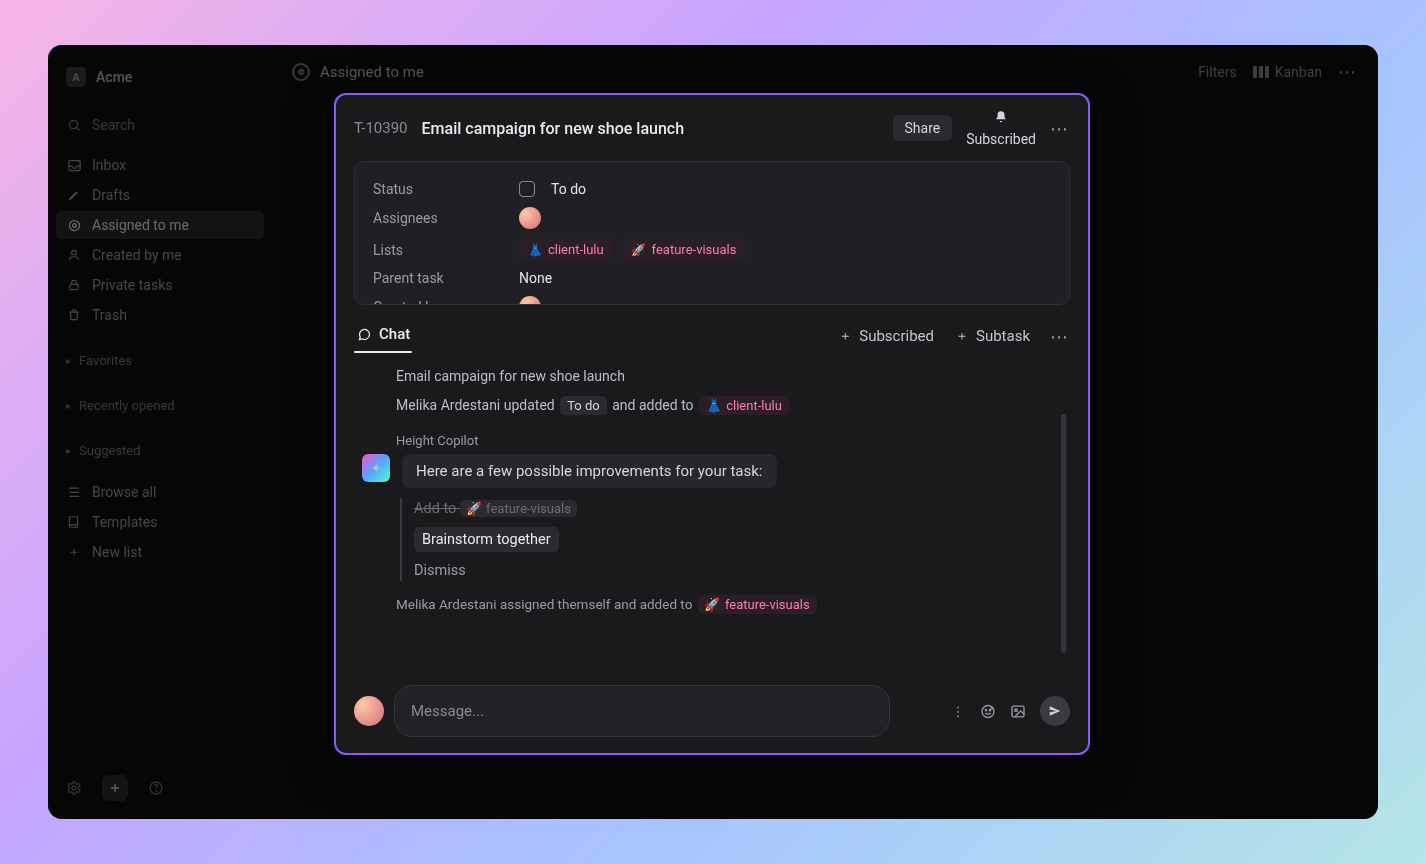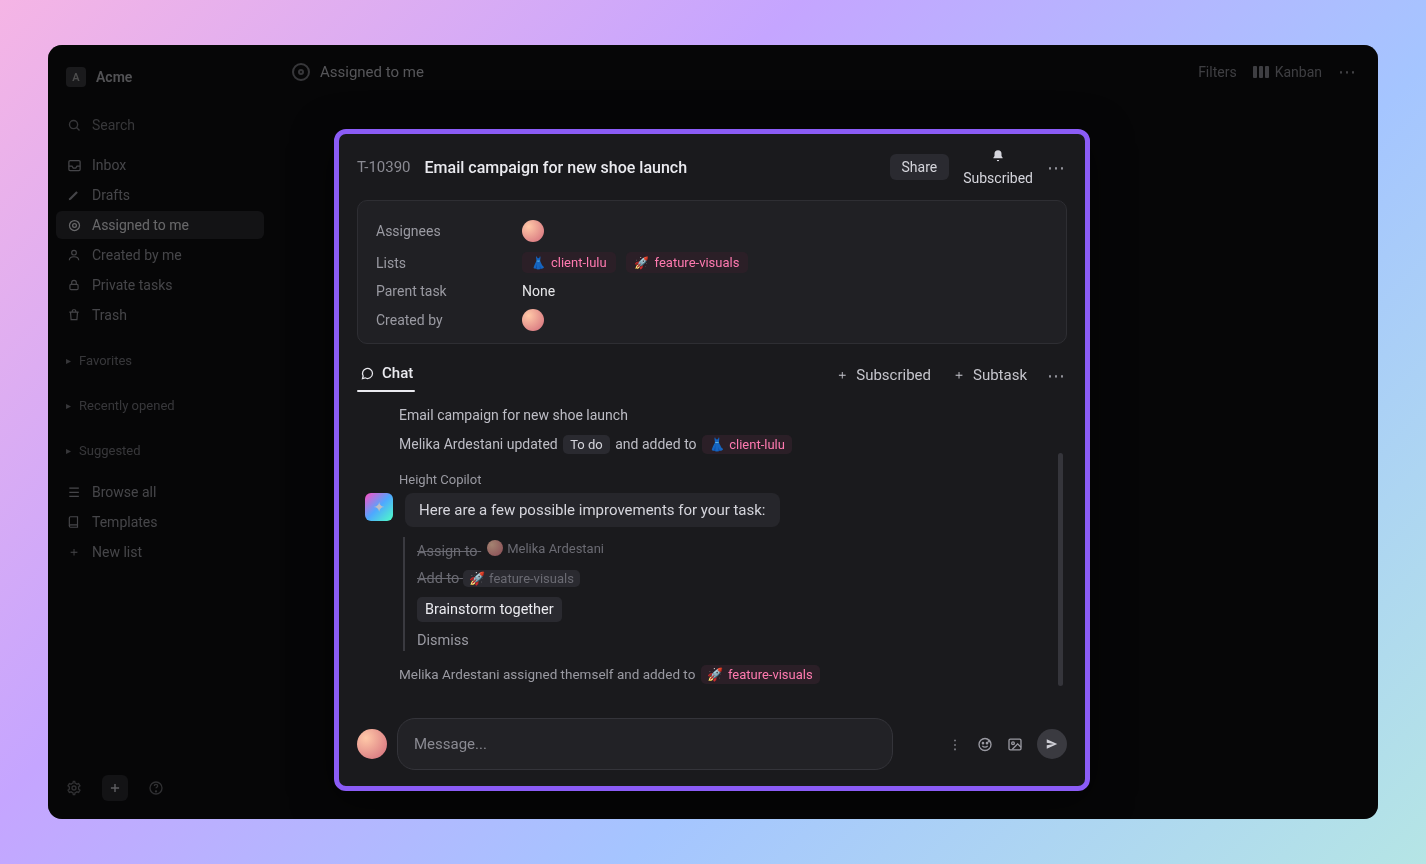--- a/index.html
+++ b/index.html
@@ -42,24 +42,23 @@
   .main {
     flex:1; position:relative; padding: 16px 20px;
   }
   .main-header { display:flex; align-items:center; gap:10px; color:#bdbdc5; font-size:15px; }
   .target-icon { width:18px; height:18px; border:2px solid #7a7a82; border-radius:50%; position:relative;}
   .target-icon::after{content:""; position:absolute; inset:4px; border:2px solid #7a7a82; border-radius:50%;}
   .main-right { margin-left:auto; display:flex; align-items:center; gap:16px; color:#8a8a92; font-size:14px;}
   
   .modal {
     position:absolute; left:286px; top:48px; width:756px; height:662px;
-    background:#1a1a1d; border:5px solid #8b5cf6; border-radius:12px;
+    background:#1a1a1d; border:2px solid #8b5cf6; border-radius:12px;
     z-index:20; display:flex; flex-direction:column; padding:0;
     box-shadow: 0 10px 40px rgba(0,0,0,0.5);
-    margin-top: 36px;
   }
   .modal-header { display:flex; align-items:center; gap:14px; padding:14px 18px 10px 18px; }
   .task-id { color:#8a8a92; font-size:15px; }
   .task-title { color:#eaeaef; font-size:16px; font-weight:500; }
   .mh-right { margin-left:auto; display:flex; align-items:center; gap:14px; }
   .share-btn { background:#2a2a30; padding:5px 12px; border-radius:6px; color:#d5d5dc; font-size:14px; }
   .sub-btn { display:flex; align-items:center; gap:6px; color:#d5d5dc; font-size:14px;flex-direction:column; }
   .dots { color:#9a9aa2; font-size:18px; letter-spacing:2px; }
   .props-card {
     margin:4px 18px 0 18px; background:#202024; border:1px solid #2e2e33; border-radius:10px;
@@ -270,20 +269,25 @@
               </svg>
           </span>
           <span>Subscribed</span>
         </span>
         <span class="dots">⋯</span>
       </div>
     </div>
 
     <div class="props-card">
       <div class="prop-row">
+        <span class="prop-label">Status</span>
+        <span class="status-box"></span>
+        <span>To do</span>
+      </div>
+      <div class="prop-row">
         <span class="prop-label">Assignees</span>
         <span class="avatar-sm"></span>
       </div>
       <div class="prop-row">
         <span class="prop-label">Lists</span>
         <span class="list-pill lulu">
           <span class="pill-icon">👗</span>
           <span>client-lulu</span>
         </span>
         <span class="list-pill visuals">
@@ -336,27 +340,20 @@
           <span>👗</span>
           <span>client-lulu</span>
         </span>
       </div>
       <div class="copilot-head">Height Copilot</div>
       <div class="copilot-row">
         <span class="copilot-icon">✦</span>
         <span class="copilot-bubble">Here are a few possible improvements for your task:</span>
       </div>
       <div class="suggest-block">
-        <div class="sugg done">
-          <span>Assign to</span>
-          <span class="sugg-chip av">
-            <span class="avatar-sm" style="width:16px;height:16px;opacity:.6;"></span>
-            <span>Melika Ardestani</span>
-          </span>
-        </div>
         <div class="sugg done">
           <span>Add to</span>
           <span class="sugg-chip">
             <span>🚀</span>
             <span>feature-visuals</span>
           </span>
         </div>
         <div class="sugg active">Brainstorm together</div>
         <div class="sugg plain">Dismiss</div>
       </div>

